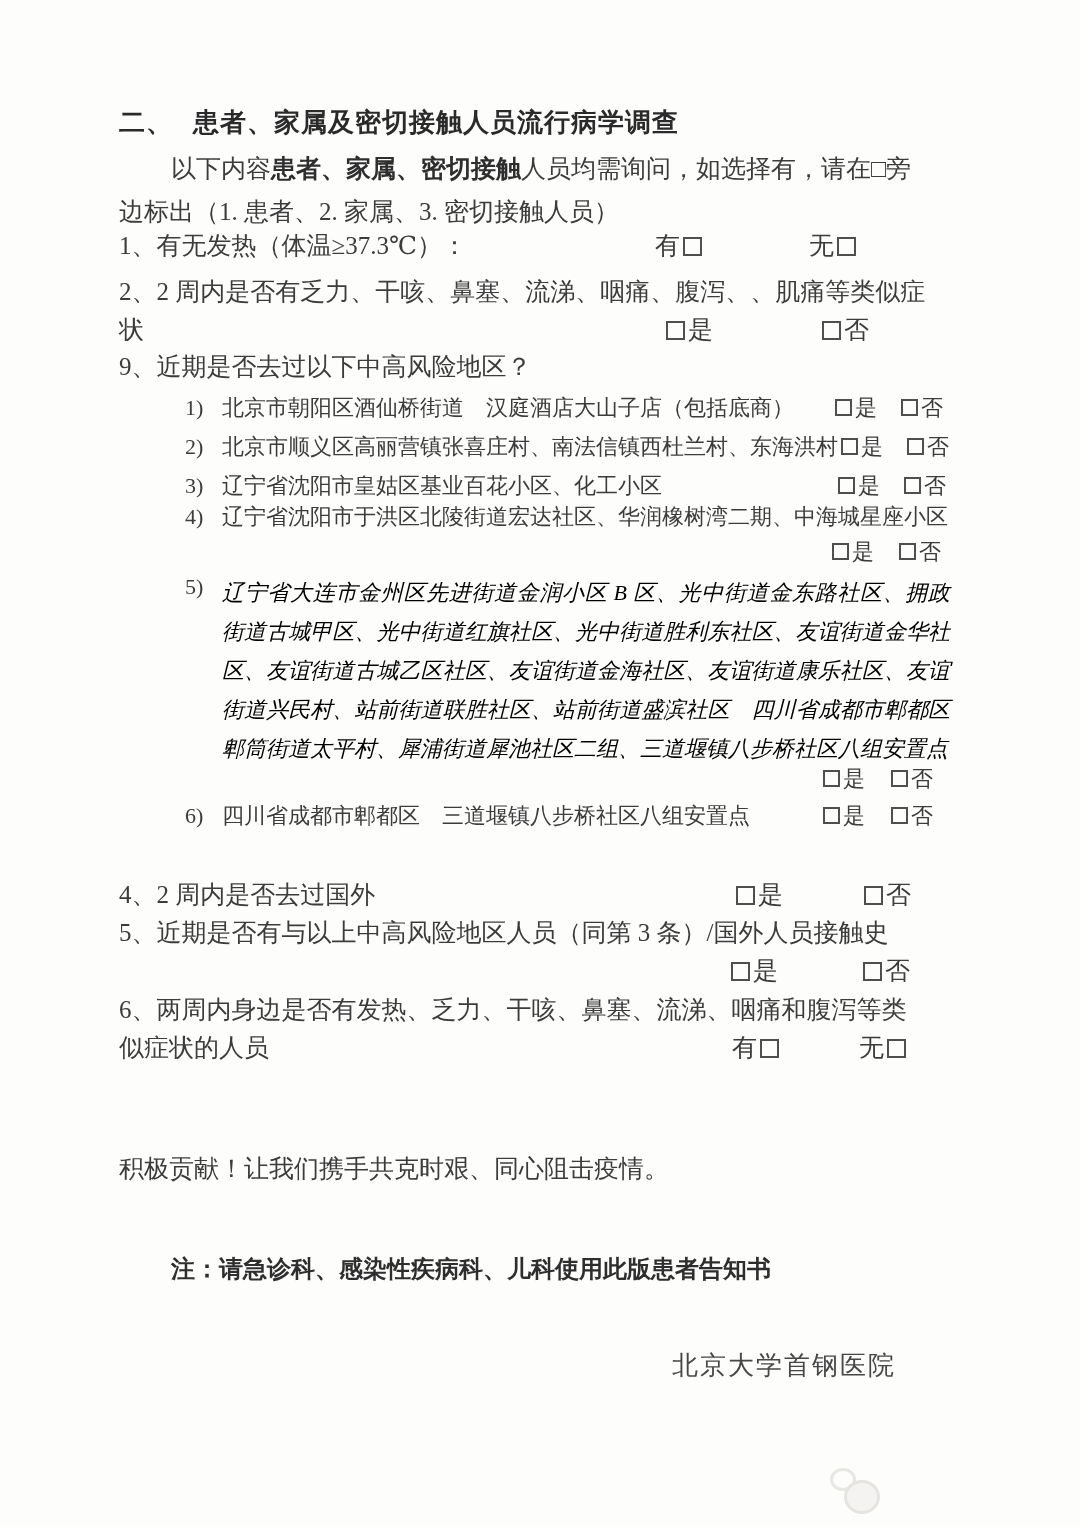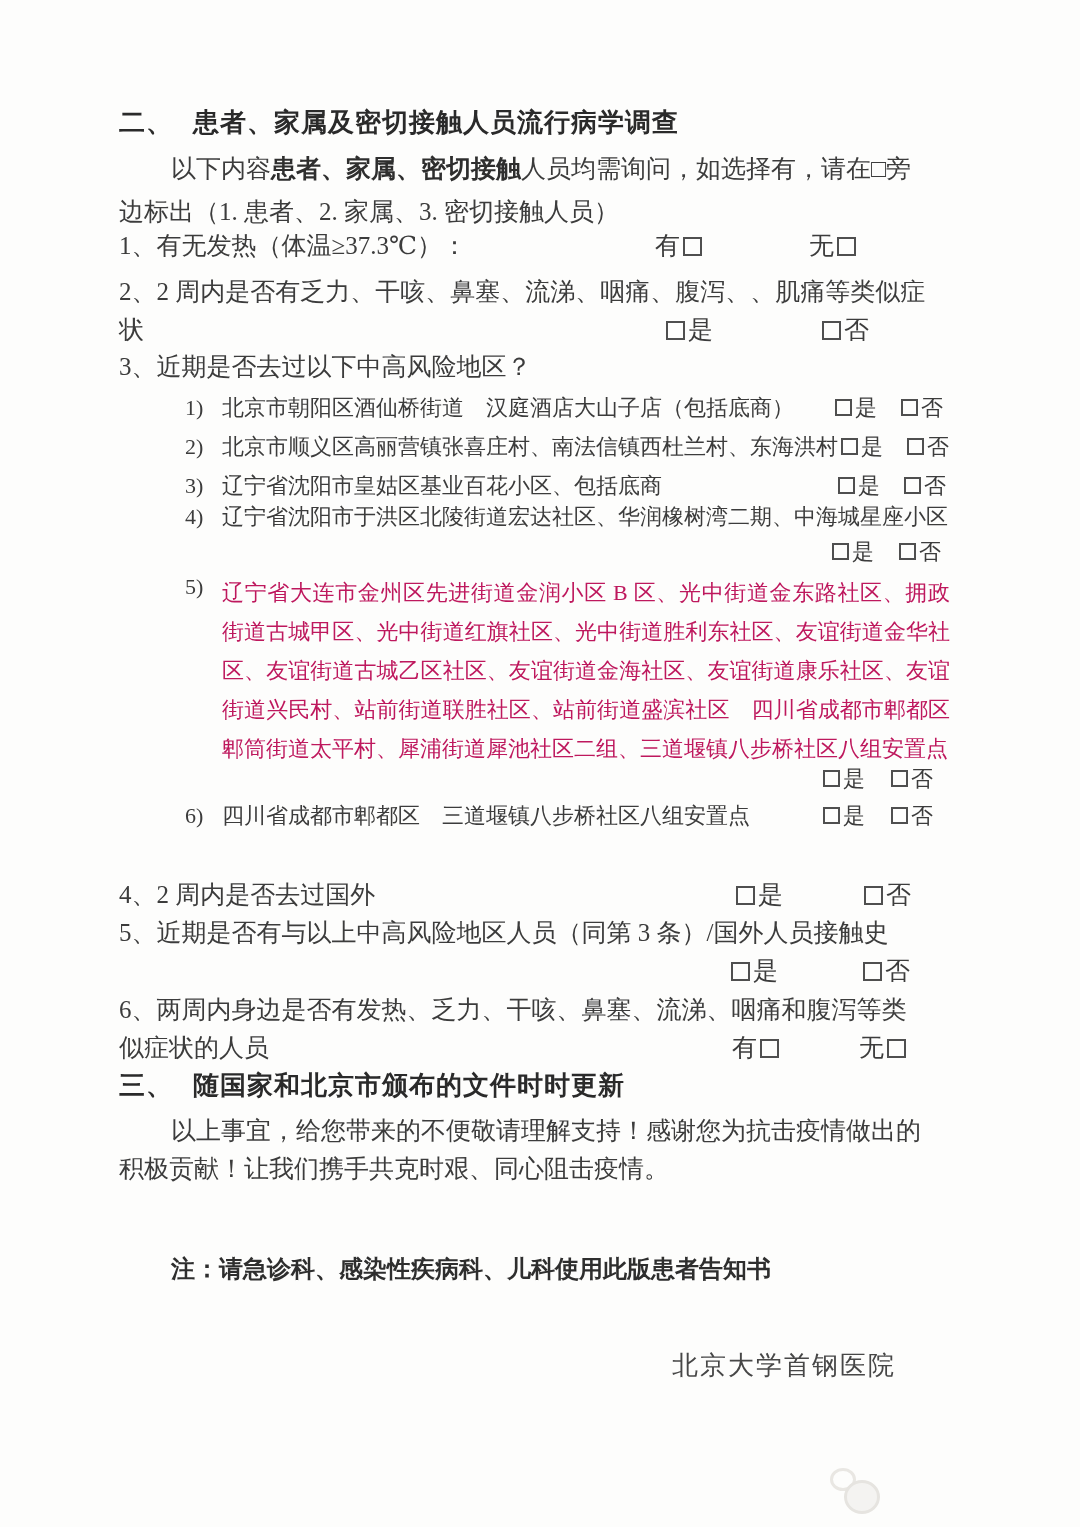--- a/index.html
+++ b/index.html
@@ -26,21 +26,21 @@
 
   .opt { position:absolute; top:0; white-space:nowrap; }
   .opt .lbl { margin:0 3px; }
 
   
   .area { position:absolute; left:135px; width:830px; font-size:22px; line-height:28px; }
   .area .mk { position:absolute; left:50px; }
   .area .atext { position:absolute; left:87px; white-space:nowrap; }
   .area5text { position:absolute; left:222px; top:573px; width:728px;
                font-size:22px; line-height:39px; white-space:normal;
-               text-align:justify; color:#be185d; }
+               text-align:justify; color:#000000;font-style:italic; }
 
   .sig { position:absolute; left:672px; top:1348px; font-size:26px; letter-spacing:2px; color:#474747; }
 
   
   .wm { position:absolute; left:828px; top:1466px; display:flex; align-items:center; }
   .wm-icon { position:relative; width:56px; height:48px; }
   .wm-c1 { position:absolute; left:2px; top:2px; width:20px; height:17px;
            border:3px solid #e9e7e3; border-radius:50%; }
   .wm-c2 { position:absolute; left:16px; top:14px; width:30px; height:28px;
            border:3px solid #e6e4e0; border-radius:50%; background:#f4f3f1; }
@@ -72,40 +72,40 @@
   <div class="row" style="top:277px">
     <span>2、2 周内是否有乏力、干咳、鼻塞、流涕、咽痛、腹泻、、肌痛等类似症</span>
   </div>
   <div class="row" style="top:315px">
     <span>状</span>
     <span class="opt" style="left:547px"><span class="bx"></span><span class="lbl">是</span></span>
     <span class="opt" style="left:703px"><span class="bx"></span><span class="lbl">否</span></span>
   </div>
 
   <div class="row" style="top:352px">
-    <span>3、近期是否去过以下中高风险地区？</span>
+    <span>9、近期是否去过以下中高风险地区？</span>
   </div>
 
   <div class="area" style="top:394px">
     <span class="mk">1)</span>
     <span class="atext">北京市朝阳区酒仙桥街道　汉庭酒店大山子店（包括底商）</span>
     <span class="opt" style="left:700px"><span class="bx bx-s"></span><span class="lbl">是</span></span>
     <span class="opt" style="left:766px"><span class="bx bx-s"></span><span class="lbl">否</span></span>
   </div>
 
   <div class="area" style="top:433px">
     <span class="mk">2)</span>
     <span class="atext">北京市顺义区高丽营镇张喜庄村、南法信镇西杜兰村、东海洪村</span>
     <span class="opt" style="left:706px"><span class="bx bx-s"></span><span class="lbl">是</span></span>
     <span class="opt" style="left:772px"><span class="bx bx-s"></span><span class="lbl">否</span></span>
   </div>
 
   <div class="area" style="top:472px">
     <span class="mk">3)</span>
-    <span class="atext">辽宁省沈阳市皇姑区基业百花小区、包括底商</span>
+    <span class="atext">辽宁省沈阳市皇姑区基业百花小区、化工小区</span>
     <span class="opt" style="left:703px"><span class="bx bx-s"></span><span class="lbl">是</span></span>
     <span class="opt" style="left:769px"><span class="bx bx-s"></span><span class="lbl">否</span></span>
   </div>
 
   <div class="area" style="top:503px">
     <span class="mk">4)</span>
     <span class="atext">辽宁省沈阳市于洪区北陵街道宏达社区、华润橡树湾二期、中海城星座小区</span>
   </div>
   <div class="area" style="top:538px">
     <span class="opt" style="left:697px"><span class="bx bx-s"></span><span class="lbl">是</span></span>
@@ -144,27 +144,21 @@
 
   <div class="row" style="top:995px">
     <span>6、两周内身边是否有发热、乏力、干咳、鼻塞、流涕、咽痛和腹泻等类</span>
   </div>
   <div class="row" style="top:1033px">
     <span>似症状的人员</span>
     <span class="opt" style="left:610px"><span class="lbl">有</span><span class="bx"></span></span>
     <span class="opt" style="left:737px"><span class="lbl">无</span><span class="bx"></span></span>
   </div>
 
-  <div class="row h2row" style="top:1071px">
-    <span class="hnum">三、</span><span>随国家和北京市颁布的文件时时更新</span>
-  </div>
 
-  <div class="row indent" style="top:1116px">
-    <span>以上事宜，给您带来的不便敬请理解支持！感谢您为抗击疫情做出的</span>
-  </div>
   <div class="row" style="top:1154px">
     <span>积极贡献！让我们携手共克时艰、同心阻击疫情。</span>
   </div>
 
   <div class="row indent bold" style="top:1254px; font-size:24px">
     <span>注：请急诊科、感染性疾病科、儿科使用此版患者告知书</span>
   </div>
 
   <div class="sig">北京大学首钢医院</div>
 

